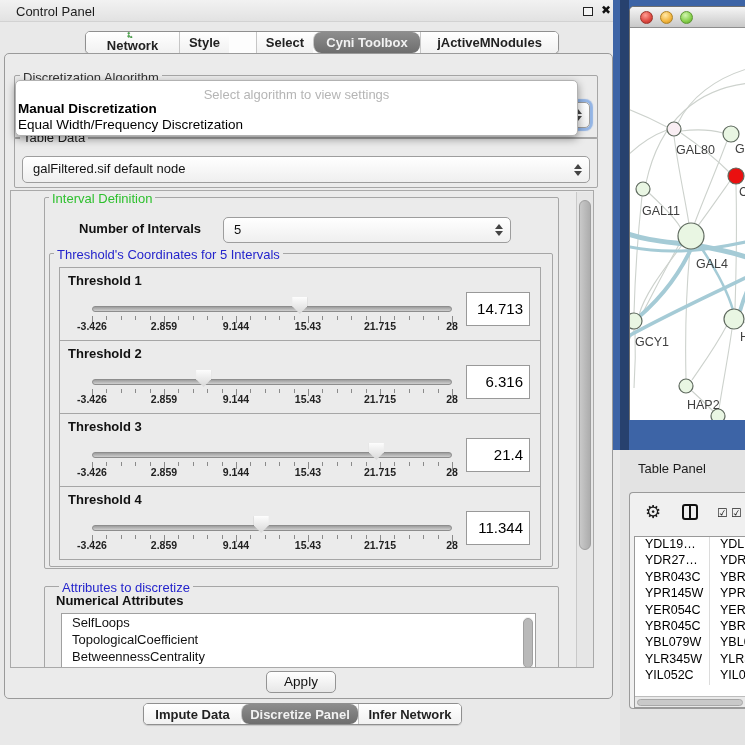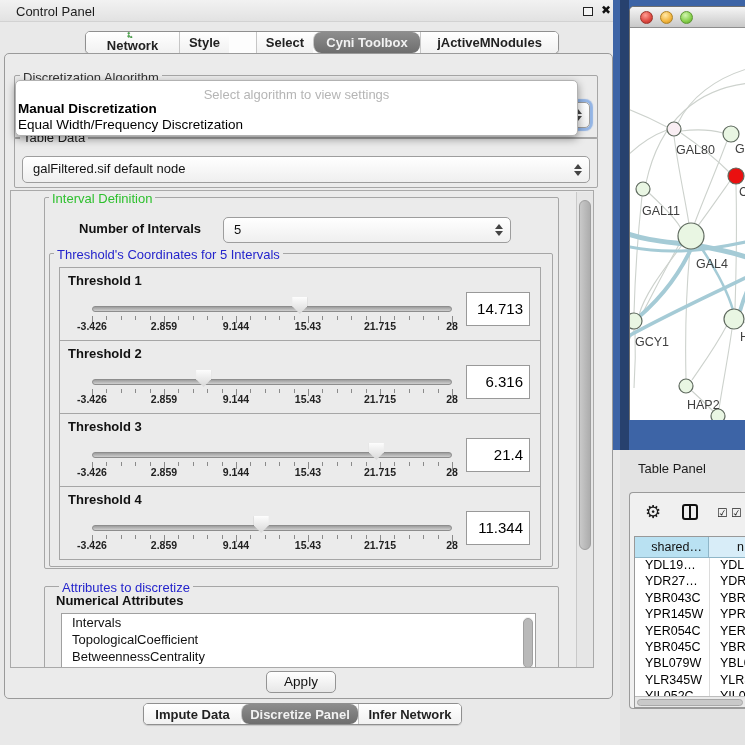--- a/index.html
+++ b/index.html
@@ -324,21 +324,21 @@
         <div class="sl" style="left: 392px;">28</div>
         <div class="val">11.344</div>
       </div>
     </div>
 
   <div class="grp" id="attr-group"></div>
   <div class="grplabel" id="attr-label">Attributes to discretize</div>
   <div class="abs" id="numattr-label">Numerical Attributes</div>
   <div class="abs" id="attr-list">
     <div id="attr-items">
-        <div class="item">Intervals</div>
+        <div class="item">SelfLoops</div>
         <div class="item">TopologicalCoefficient</div>
         <div class="item">BetweennessCentrality</div>
       </div>
     <div id="attr-sb">
         <div class="th"></div>
       </div>
   </div>
 
   <div class="abs" id="vp-scroll">
       <div class="th"></div>
@@ -420,24 +420,20 @@
 <div class="abs" id="tp-panel">
   <div id="tp-toolbar">
     <span id="gear-icon">⚙</span>
     <span id="split-icon">
         <i></i>
       </span>
     <span class="chk-icon" style="left:87px">☑</span>
     <span class="chk-icon" style="left:101px">☑</span>
   </div>
   <div id="tp-table">
-    <div id="tp-head">
-      <div class="c1">shared…</div>
-      <div class="c2">n</div>
-    </div>
     <div id="tp-rows">
         <div class="tp-row">
           <div class="c1">YDL19…</div>
           <div class="c2">YDL1</div>
         </div>
         <div class="tp-row">
           <div class="c1">YDR27…</div>
           <div class="c2">YDR2</div>
         </div>
         <div class="tp-row">

